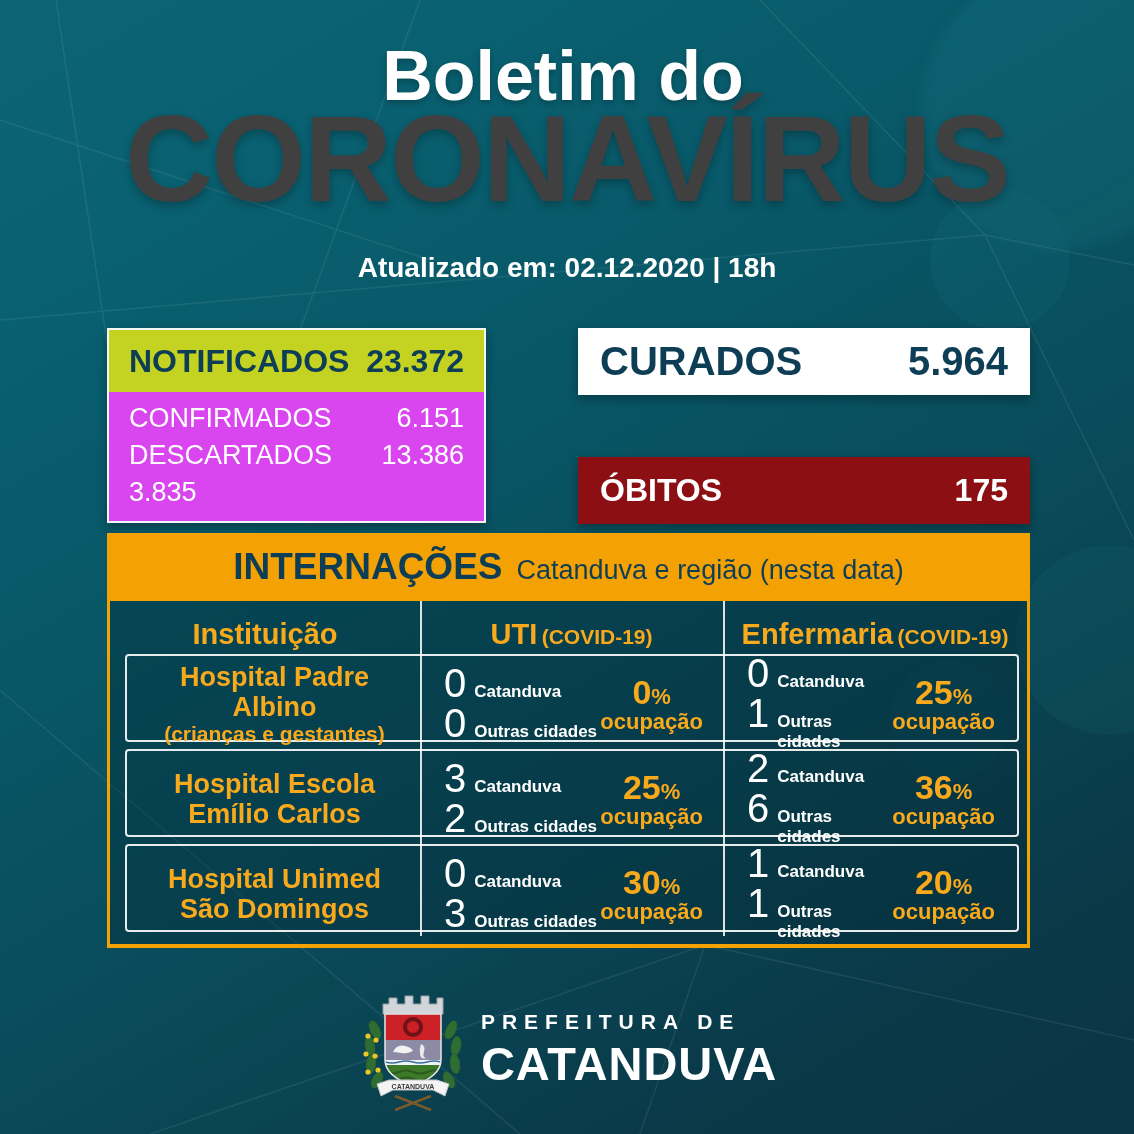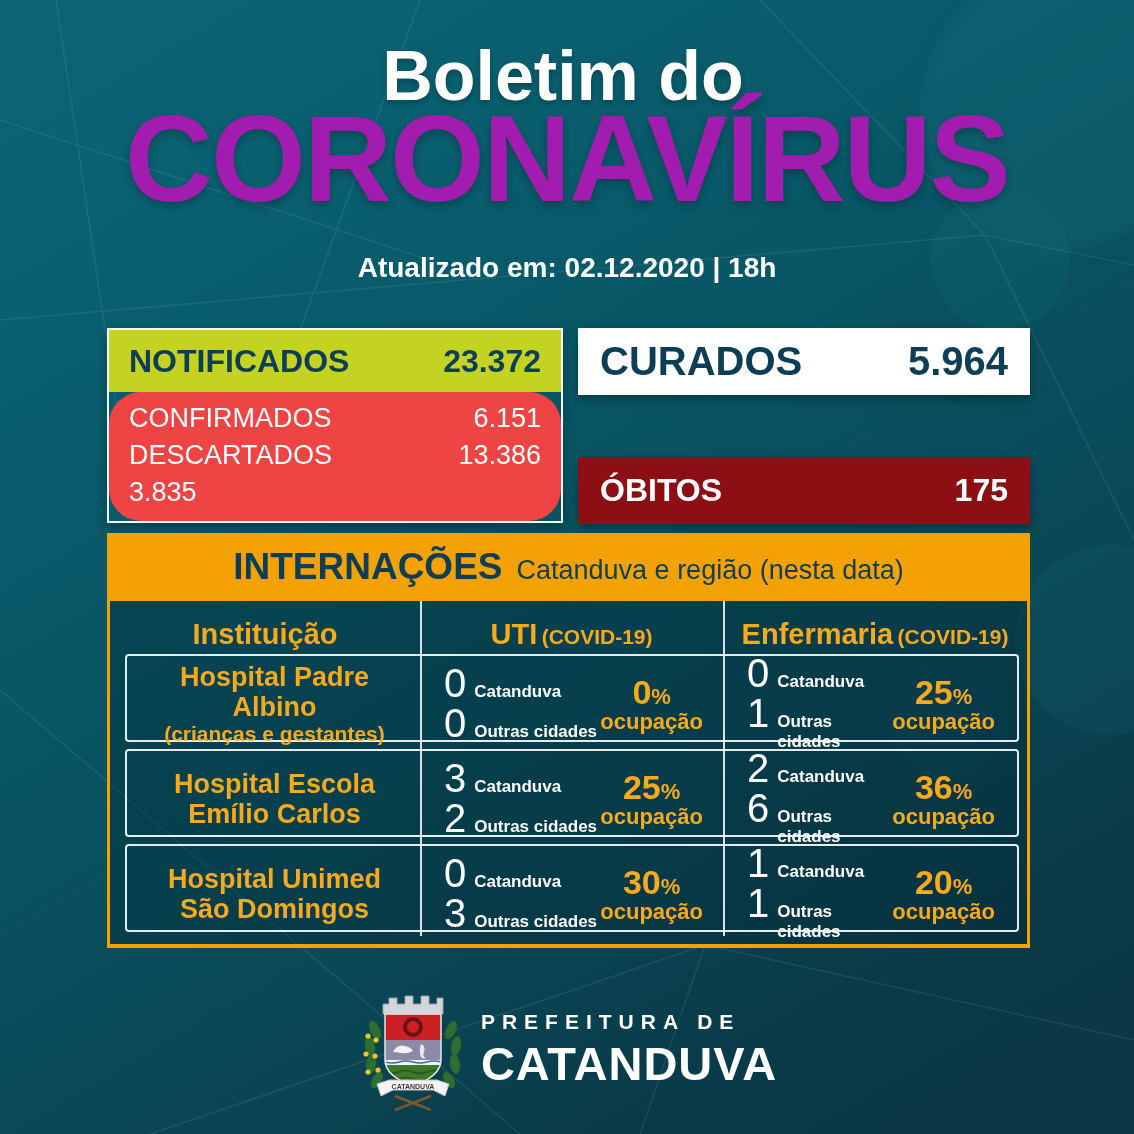--- a/index.html
+++ b/index.html
@@ -7,31 +7,31 @@
     width:1134px;height:1134px;position:relative;overflow:hidden;
     font-family:"Liberation Sans",sans-serif;
     background:linear-gradient(150deg,#0c6474 0%,#096070 18%,#085767 38%,#0a4a59 62%,#0a3948 85%,#0b3444 100%);
   }
   .bg-layer{position:absolute;inset:0;pointer-events:none;}
   
   .title1{position:absolute;top:36px;left:0;right:8px;text-align:center;
     color:#ffffff;font-size:70px;font-weight:bold;letter-spacing:0px;
     text-shadow:0 3px 6px rgba(0,0,0,.25);}
   .title2{position:absolute;top:98px;left:0;right:0;text-align:center;
-    color:#a21caf;font-size:122px;font-weight:bold;letter-spacing:-2px;line-height:1;
+    color:#404040;font-size:122px;font-weight:bold;letter-spacing:-2px;line-height:1;
     text-shadow:0 4px 8px rgba(0,0,0,.25);}
   .subtitle{position:absolute;top:252px;left:0;right:0;text-align:center;
     color:#ffffff;font-size:28px;font-weight:bold;}
   
-  .left-stats{position:absolute;left:107px;top:328px;width:456px;
+  .left-stats{position:absolute;left:107px;top:328px;width:379px;
     border:2px solid #f2f6f7;box-sizing:border-box;box-shadow:0 4px 10px rgba(0,0,0,.3);}
   .notificados{background:#c4d321;height:62px;display:flex;align-items:center;
     justify-content:space-between;padding:0 20px;color:#0e3e56;
     font-size:32px;font-weight:bold;}
-  .breakdown{background:#ef4444;padding:8px 20px 10px 20px;border-radius:32px;}
+  .breakdown{background:#d946ef;padding:8px 20px 10px 20px;}
   .breakdown-row{display:flex;justify-content:space-between;color:#ffffff;
     font-size:27px;line-height:37px;}
   
   .curados{position:absolute;left:578px;top:328px;width:452px;height:67px;
     background:#ffffff;display:flex;align-items:center;justify-content:space-between;
     padding:0 22px;box-sizing:border-box;color:#0e3e56;font-size:40px;font-weight:bold;
     box-shadow:0 4px 10px rgba(0,0,0,.3);}
   .obitos{position:absolute;left:578px;top:440px;width:452px;height:67px;
     background:#8c1013;display:flex;align-items:center;justify-content:space-between;
     padding:0 22px;box-sizing:border-box;color:#ffffff;font-size:32px;font-weight:bold;

